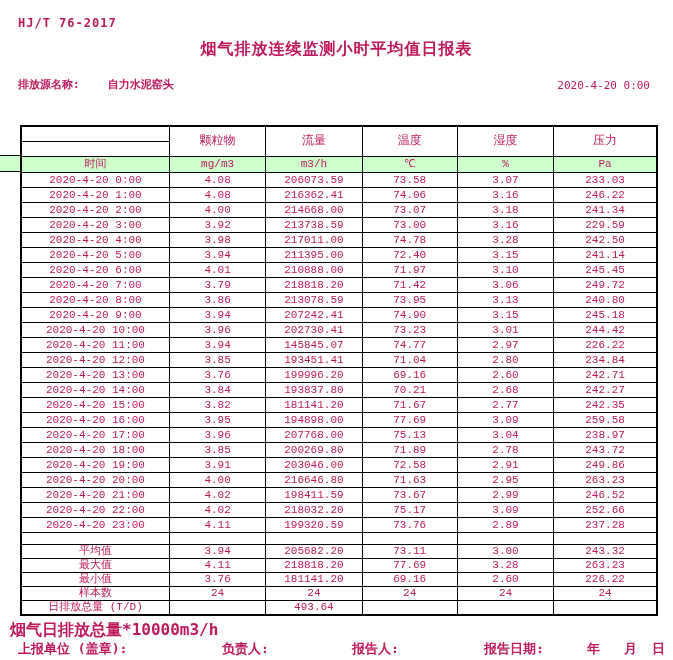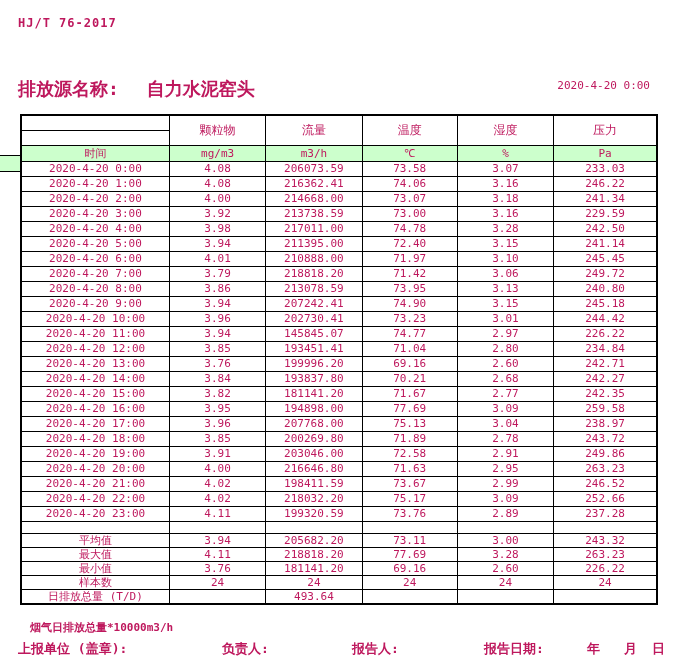--- a/index.html
+++ b/index.html
@@ -4,27 +4,27 @@
 <style>
   html,body { margin:0; padding:0; background:#fff; }
   .page {
     position:relative; width:673px; height:660px; background:#fff;
     color:#be185d; font-family:"DejaVu Sans Mono","Liberation Mono",monospace;
     overflow:hidden;
     margin-top:8px;
   }
   .std { position:absolute; left:18px; top:8px; font-size:12px; font-weight:bold; letter-spacing:1px; }
   .title { position:absolute; left:0; right:0; top:31px; text-align:center; font-size:16px; font-weight:bold; letter-spacing:1px; }
-  .src-line { position:absolute; left:18px; top:69px; font-size:18px; font-weight:bold; }
+  .src-line { position:absolute; left:18px; top:69px; font-size:11px; font-weight:bold; }
   .src-name { margin-left:28px; }
   .hdr-date { position:absolute; right:23px; top:71px; font-size:11px; }
 
   table.report {
-    position:absolute; left:20px; top:106px; width:638px;
-    border-collapse:collapse; table-layout:fixed; font-size:11px;
+    position:absolute; left:20px; top:117px; width:638px;
+    border-collapse:collapse; table-layout:fixed; font-size:11px;font-family:Liberation Mono, monospace;
   }
   table.report { border:2px solid #000; }
   table.report td, table.report th {
     border:1px solid #000; padding:0; text-align:center;
     white-space:nowrap; overflow:hidden; font-weight:normal;
   }
   .col-time { width:148px; }
   .col-pm { width:96px; } .col-flow { width:96px; } .col-temp { width:95px; }
   .col-hum { width:96px; } .col-pres { width:103px; }
 
@@ -35,37 +35,38 @@
   tr.sep-row td { height:11px; line-height:11px; }
   tbody.summary tr td { height:13px; line-height:13px; }
 
   
   .green-ext {
     position:absolute; left:0; top:147px; width:22px; height:17px;
     background:#ccffcc; border-top:1px solid #000; border-bottom:1px solid #000;
     box-sizing:border-box;
   }
 
-  .note { position:absolute; left:30px; top:612px; font-size:11px; font-weight:bold; }
+  .note { position:absolute; left:10px; top:612px; font-size:16px; font-weight:bold; }
   .sign-row { position:absolute; left:0; top:632px; width:611px; height:18px; font-size:13px; font-weight:bold; }
   .sign-row span { position:absolute; }
   .s-unit { left:18px; }
   .s-resp { left:222px; }
   .s-rept { left:352px; }
   .s-date { left:484px; }
   .s-year { left:587px; }
   .s-month { left:624px; }
   .s-day { left:652px; }
 </style>
 </head>
 <body>
 
 <div class="page">
 
   <div class="std">HJ/T 76-2017</div>
+  <div class="title">烟气排放连续监测小时平均值日报表</div>
 
   <div class="src-line">
     <span>排放源名称:</span><span class="src-name">自力水泥窑头</span>
   </div>
   <div class="hdr-date">2020-4-20 0:00</div>
 
   <div class="green-ext"></div>
 
   <table class="report">
     <colgroup>

